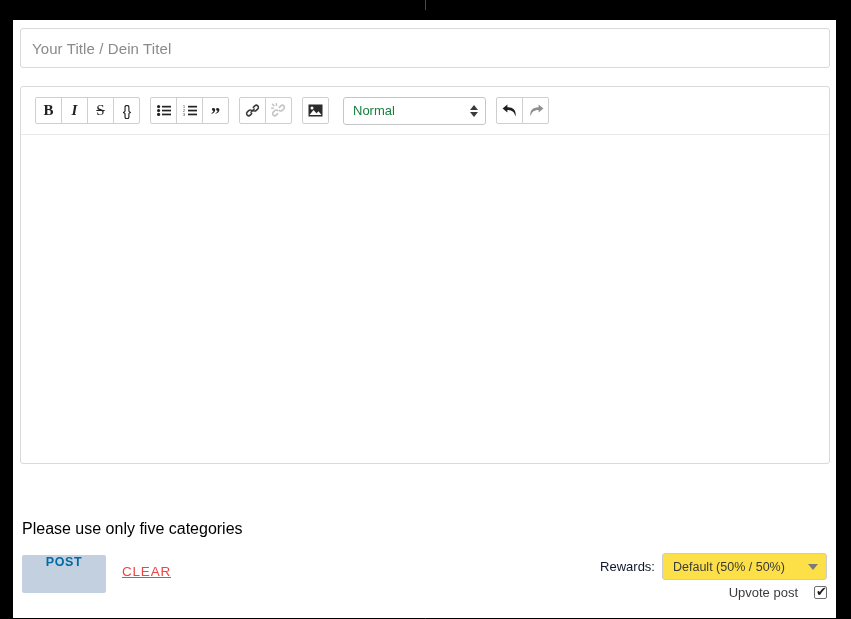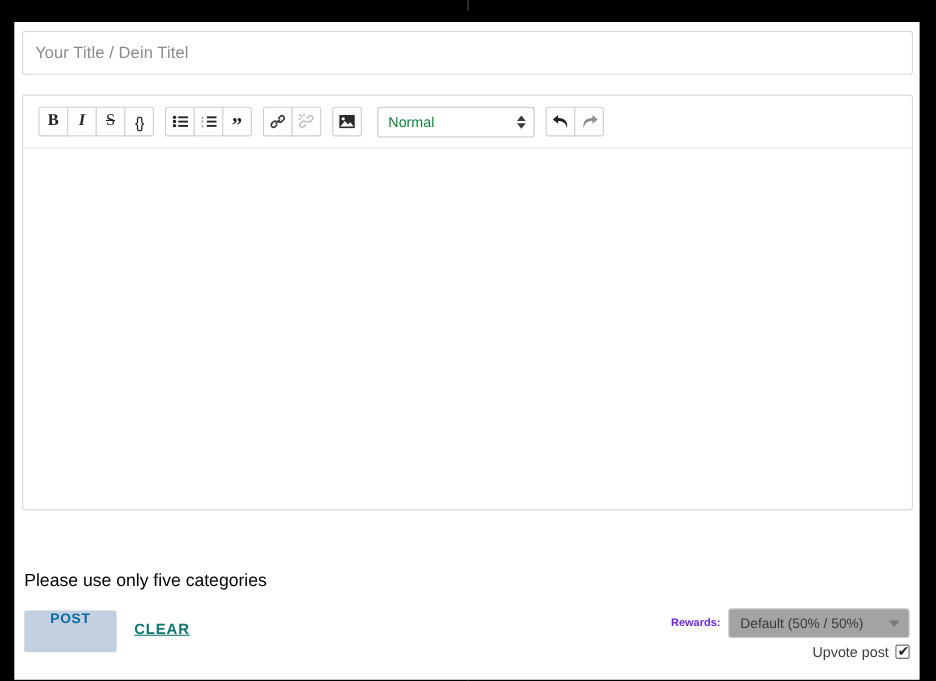--- a/index.html
+++ b/index.html
@@ -180,53 +180,52 @@
     font-weight: 600;
     letter-spacing: .6px;
     display: flex; align-items: flex-start; justify-content: center;
     cursor: default;
   }
   #clear-btn {
     position: absolute;
     left: 109px; top: 544px;
     font-size: 13.5px;
     letter-spacing: .8px;
-    color: #0f766e;
+    color: #ef4444;
     text-decoration: underline;
     cursor: pointer;
-    font-weight: bold;
   }
 
   #rewards-row {
     position: absolute;
     right: 9px; top: 533px;
     display: flex; align-items: center; gap: 7px;
   }
-  #rewards-label { font-size: 10px; color: #6d28d9; font-weight: bold; }
+  #rewards-label { font-size: 13px; color: #0f172a; }
   #rewards-select {
     width: 165px; height: 27px;
     border: 1px solid #cccccc;
     border-radius: 3px;
-    background: #a3a3a3;
+    background: #fde047;
     display: flex; align-items: center;
     padding: 0 8px 0 10px;
     cursor: pointer;
   }
   #rewards-select .lbl { font-size: 12.5px; color: #3a3a3a; flex: 1; }
   .tri-dn {
     width: 0; height: 0;
     border-left: 5px solid transparent;
     border-right: 5px solid transparent;
     border-top: 6px solid #7a7a7a;
   }
 
   #upvote-row {
     position: absolute;
     right: 9px; top: 565px;
-    display: flex; align-items: center; gap: 6px;
+    display: flex; align-items: center; gap: 16px;
   }
   #upvote-label { font-size: 13px; color: #3c3c3c; }
   #upvote-box {
     width: 13px; height: 13px;
     border: 1px solid #6e6e6e;
     border-radius: 2px;
     background: #fff;
     display: flex; align-items: center; justify-content: center;
     cursor: pointer;
     position: relative;

